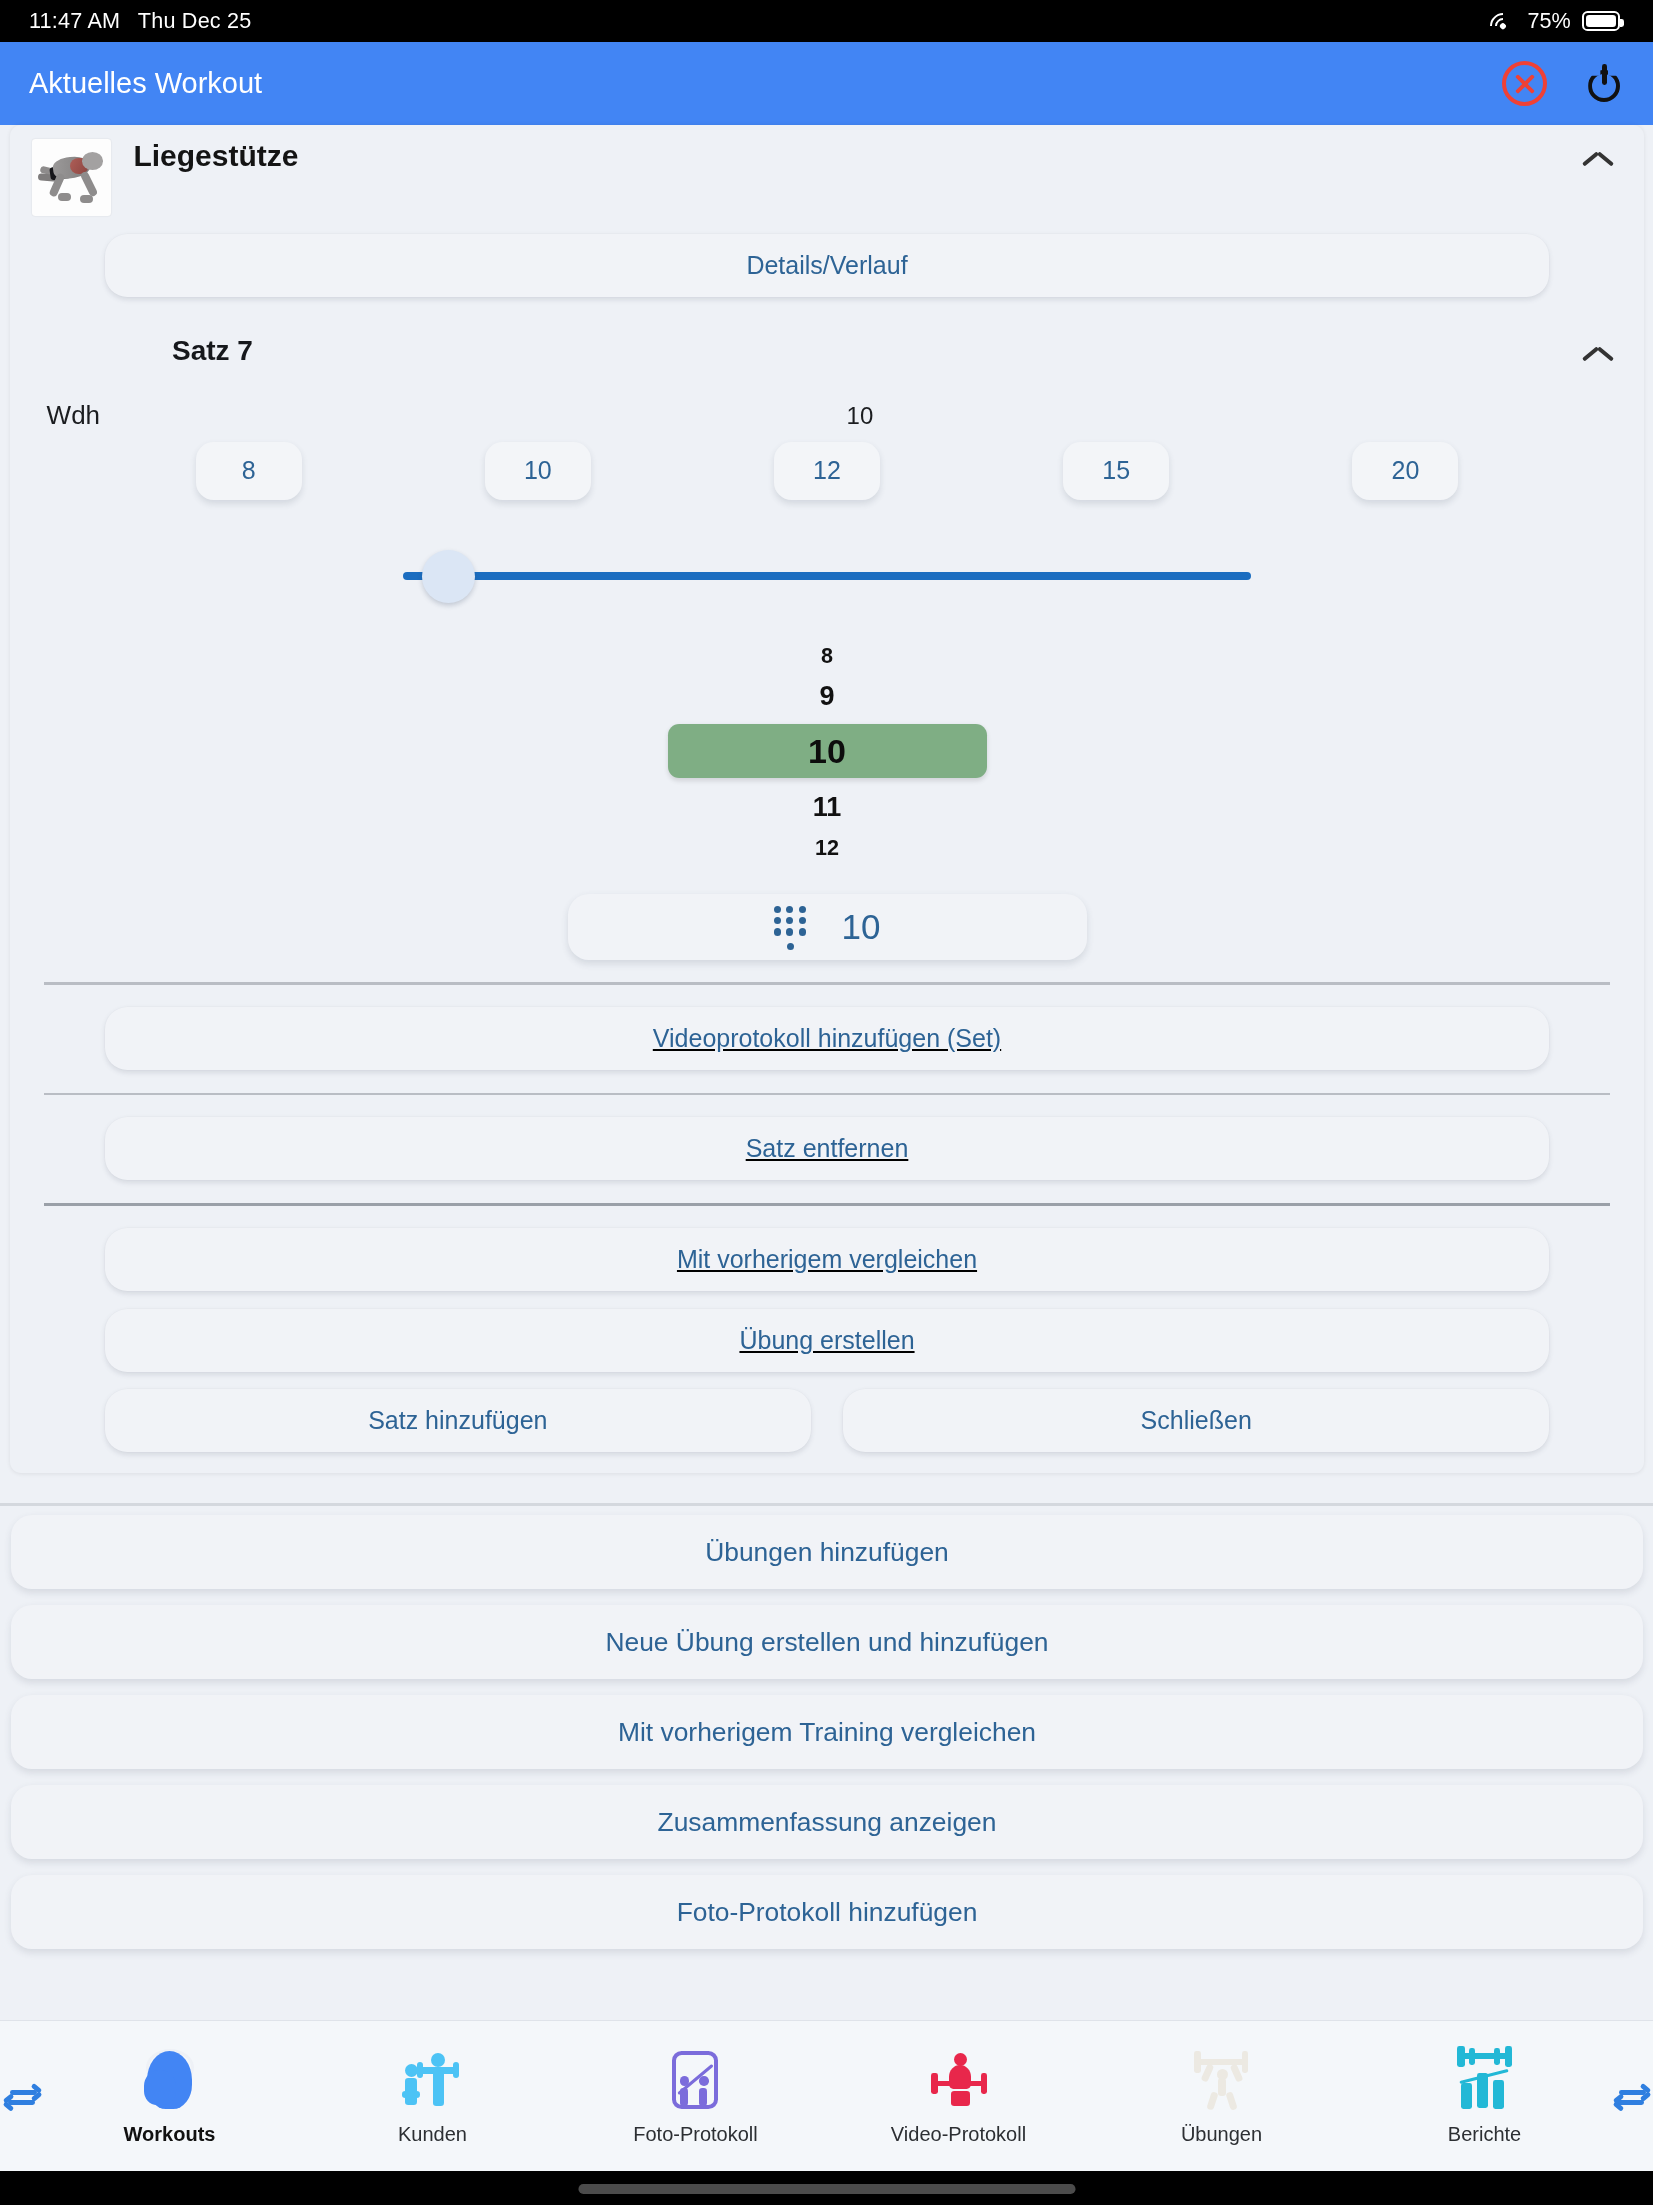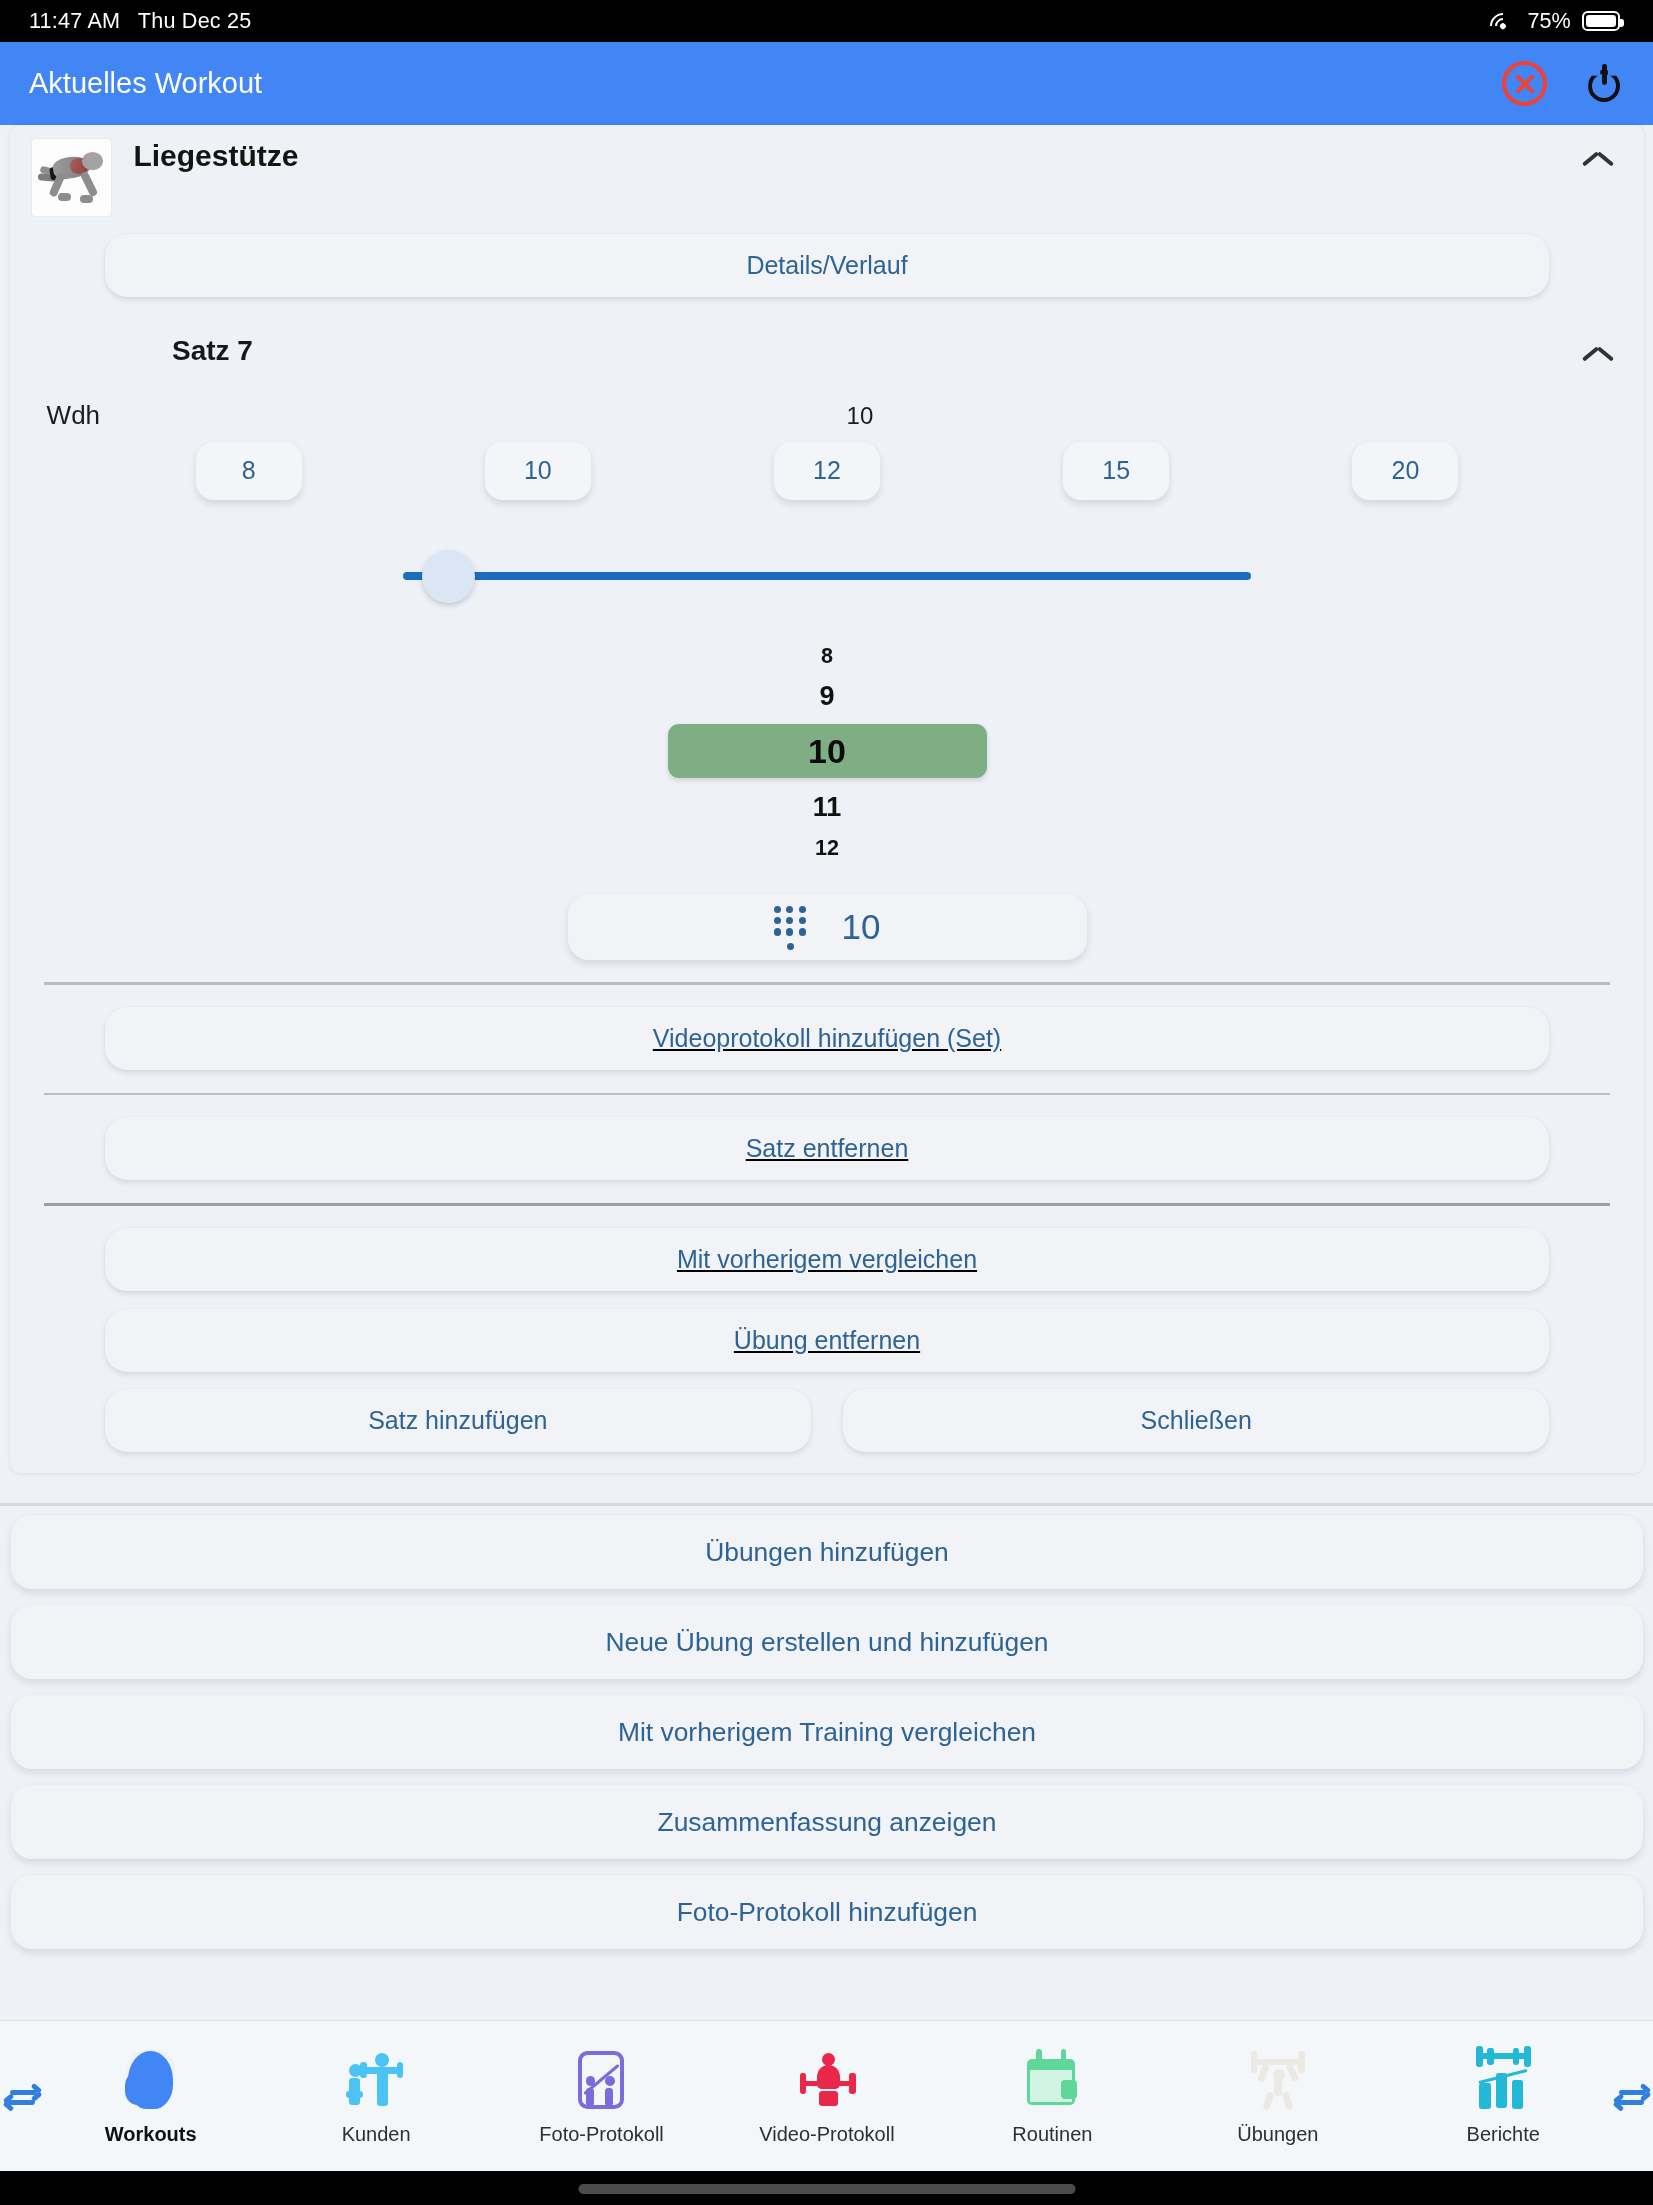--- a/index.html
+++ b/index.html
@@ -357,21 +357,21 @@
         <div class="pill pill-wide" style="margin-left:0;margin-right:0;margin-top:22.4px">Videoprotokoll hinzufügen (Set)</div>
       </div>
       <div class="divider"></div>
       <div class="pill-block">
         <div class="pill pill-wide" style="margin-left:0;margin-right:0;margin-top:22.4px">Satz entfernen</div>
       </div>
       <div class="divider thick"></div>
 
       <div class="pill-block">
         <div class="pill pill-wide" style="margin-left:0;margin-right:0;margin-top:22.4px">Mit vorherigem vergleichen</div>
-        <div class="pill pill-wide" style="margin-left:0;margin-right:0;margin-top:17.6px">Übung entfernen</div>
+        <div class="pill pill-wide" style="margin-left:0;margin-right:0;margin-top:17.6px">Übung erstellen</div>
       </div>
 
       <div class="pill-row" style="margin-top:17.6px">
         <div class="pill pill-half">Satz hinzufügen</div>
         <div class="pill pill-half">Schließen</div>
       </div>
 
     </div>
 
     <div class="sep-band"></div>
@@ -436,30 +436,20 @@
         <b class="vh"></b>
           <b class="vb"></b>
           <b class="bar"></b>
           <b class="pl1"></b>
           <b class="pl2"></b>
           <b class="cam"></b>
       </span>
       <span class="tab-lbl">Video-Protokoll</span>
     </div>
 
-    <div class="tab">
-      <span class="tab-ic ic-cal">
-        <b class="t1"></b>
-          <b class="t2"></b>
-          <b class="body"></b>
-          <b class="gridw"></b>
-          <b class="tag"></b>
-      </span>
-      <span class="tab-lbl">Routinen</span>
-    </div>
 
     <div class="tab">
       <span class="tab-ic ic-lift">
         <b class="bar2"></b>
           <b class="p1"></b>
           <b class="p2"></b>
           <b class="hd"></b>
           <b class="bd"></b>
         <b class="a1"></b>
           <b class="a2"></b>

